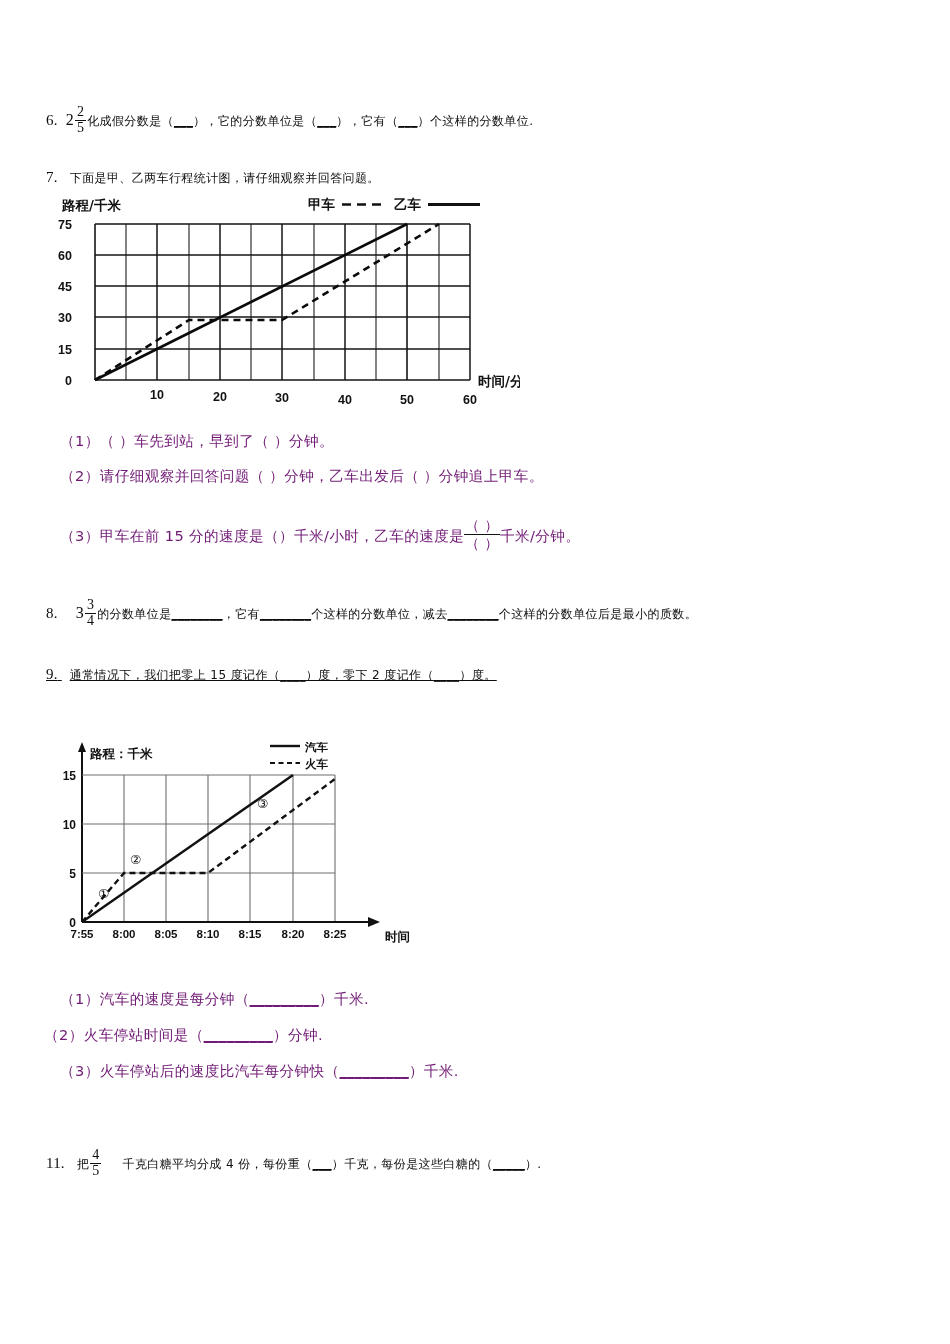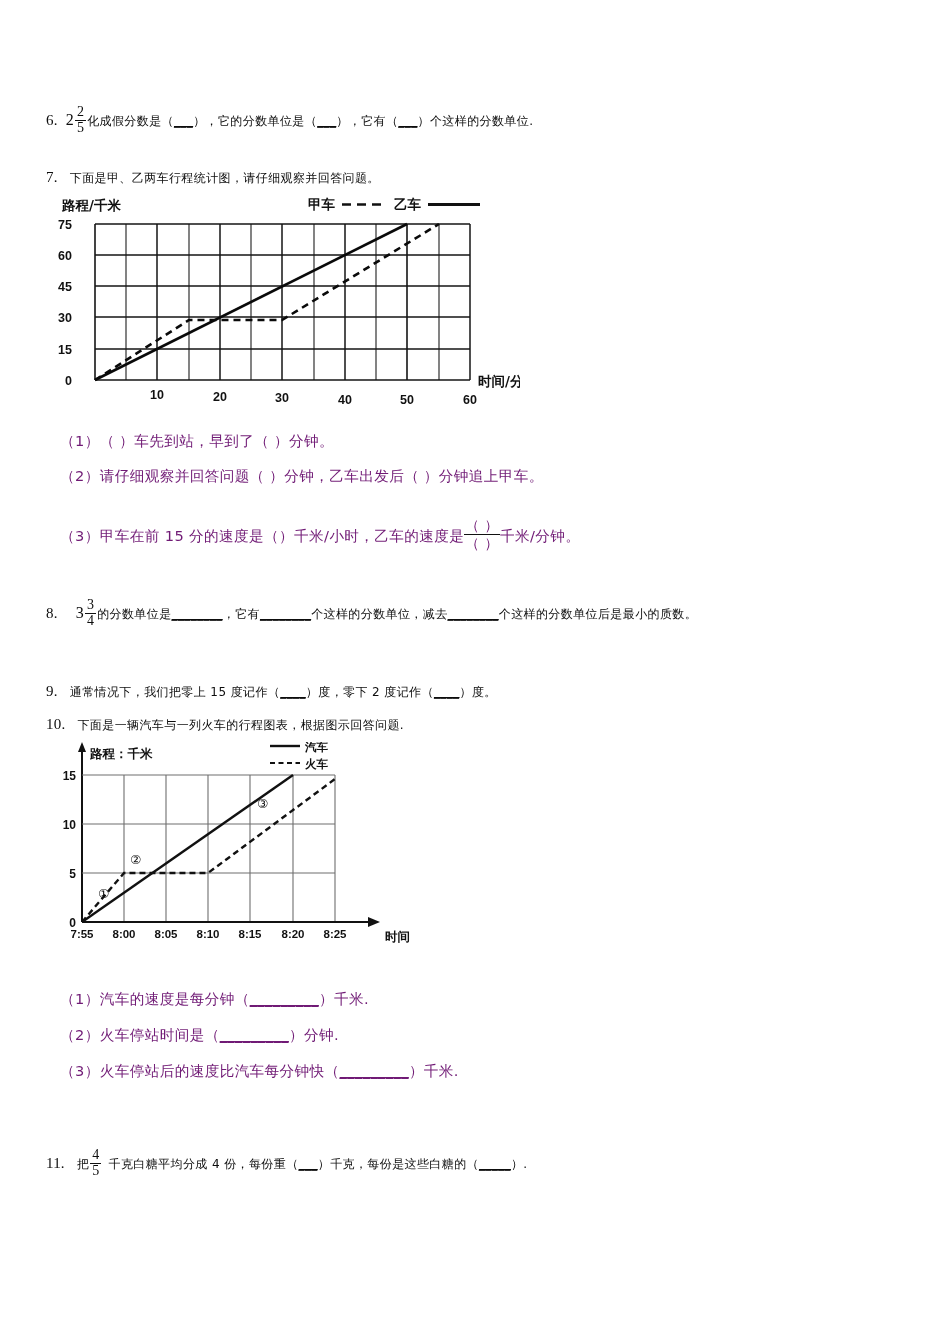--- a/index.html
+++ b/index.html
@@ -186,29 +186,25 @@
 
   <div class="sub" style="left:60px; top:518px;">
     <span>（3）</span><span>甲车在前 15 分的速度是（</span><span>）千米/小时，乙车的速度是</span><span class="pfrac"><span class="num">（    ）</span><span class="den">（    ）</span></span><span>千米/分钟。</span>
   </div>
 
   <div class="q" style="left:46px; top:598px;">
     <span class="qnum">8.</span>
     <span class="mixed" style="margin-left:14px;">3</span><span class="frac"><span class="num">3</span><span class="den">4</span></span><span class="cn">的分数单位是</span><span class="cn ul">________</span><span class="cn">，它有</span><span class="cn ul">________</span><span class="cn">个这样的分数单位，减去</span><span class="cn ul">________</span><span class="cn">个这样的分数单位后是最小的质数。</span>
   </div>
 
-  <div class="q" style="left:46px; top:679px;">
+  <div class="q" style="left:46px; top:662px;text-decoration:underline;">
     <span class="qnum">9.</span>
     <span class="cn" style="margin-left:8px;">通常情况下，我们把零上 15 度记作（</span><span class="cn ul">____</span><span class="cn">）度，零下 2 度记作（</span><span class="cn ul">____</span><span class="cn">）度。</span>
   </div>
 
-  <div class="q" style="left:46px; top:712px;">
-    <span class="qnum">10.</span>
-    <span class="cn" style="margin-left:8px;">下面是一辆汽车与一列火车的行程图表，根据图示回答问题.</span>
-  </div>
 
   <div class="chart" style="left:52px; top:742px;">
     <svg width="400" height="215" viewBox="0 0 400 215">
 
       <line x1="30" y1="180" x2="30" y2="6" stroke="#111" stroke-width="2"></line>
       <polygon points="30,0 26,10 34,10" fill="#111"></polygon>
 
       <text class="axis-label" x="38" y="16" font-size="12.5" font-weight="bold">路程：千米</text>
 
       <g>
@@ -258,25 +254,25 @@
 
       <text class="axis-label" x="46" y="156" font-size="12.5">①</text>
       <text class="axis-label" x="78" y="122" font-size="12.5">②</text>
       <text class="axis-label" x="205" y="66" font-size="12.5">③</text>
     </svg>
   </div>
 
   <div class="sub" style="left:60px; top:990px;">
     <span>（1）</span><span>汽车的速度是每分钟（</span><span class="ul">_________</span><span>）千米.</span>
   </div>
-  <div class="sub" style="left:60px; top:1026px;">
+  <div class="sub" style="left:44px; top:1026px;">
     <span>（2）</span><span>火车停站时间是（</span><span class="ul">_________</span><span>）分钟.</span>
   </div>
   <div class="sub" style="left:60px; top:1062px;">
     <span>（3）</span><span>火车停站后的速度比汽车每分钟快（</span><span class="ul">_________</span><span>）千米.</span>
   </div>
 
   <div class="q" style="left:46px; top:1148px;">
     <span class="qnum">11.</span>
-    <span class="cn" style="margin-left:8px;">把</span><span class="frac"><span class="num">4</span><span class="den">5</span></span><span class="cn" style="margin-left:6px;">千克白糖平均分成 4 份，每份重（</span><span class="cn ul">___</span><span class="cn">）千克，每份是这些白糖的（</span><span class="cn ul">_____</span><span class="cn">）.</span>
+    <span class="cn" style="margin-left:8px;">把</span><span class="frac"><span class="num">4</span><span class="den">5</span></span><span class="cn" style="margin-left:20px;">千克白糖平均分成 4 份，每份重（</span><span class="cn ul">___</span><span class="cn">）千克，每份是这些白糖的（</span><span class="cn ul">_____</span><span class="cn">）.</span>
   </div>
 
 </div>
 
 </body></html>

